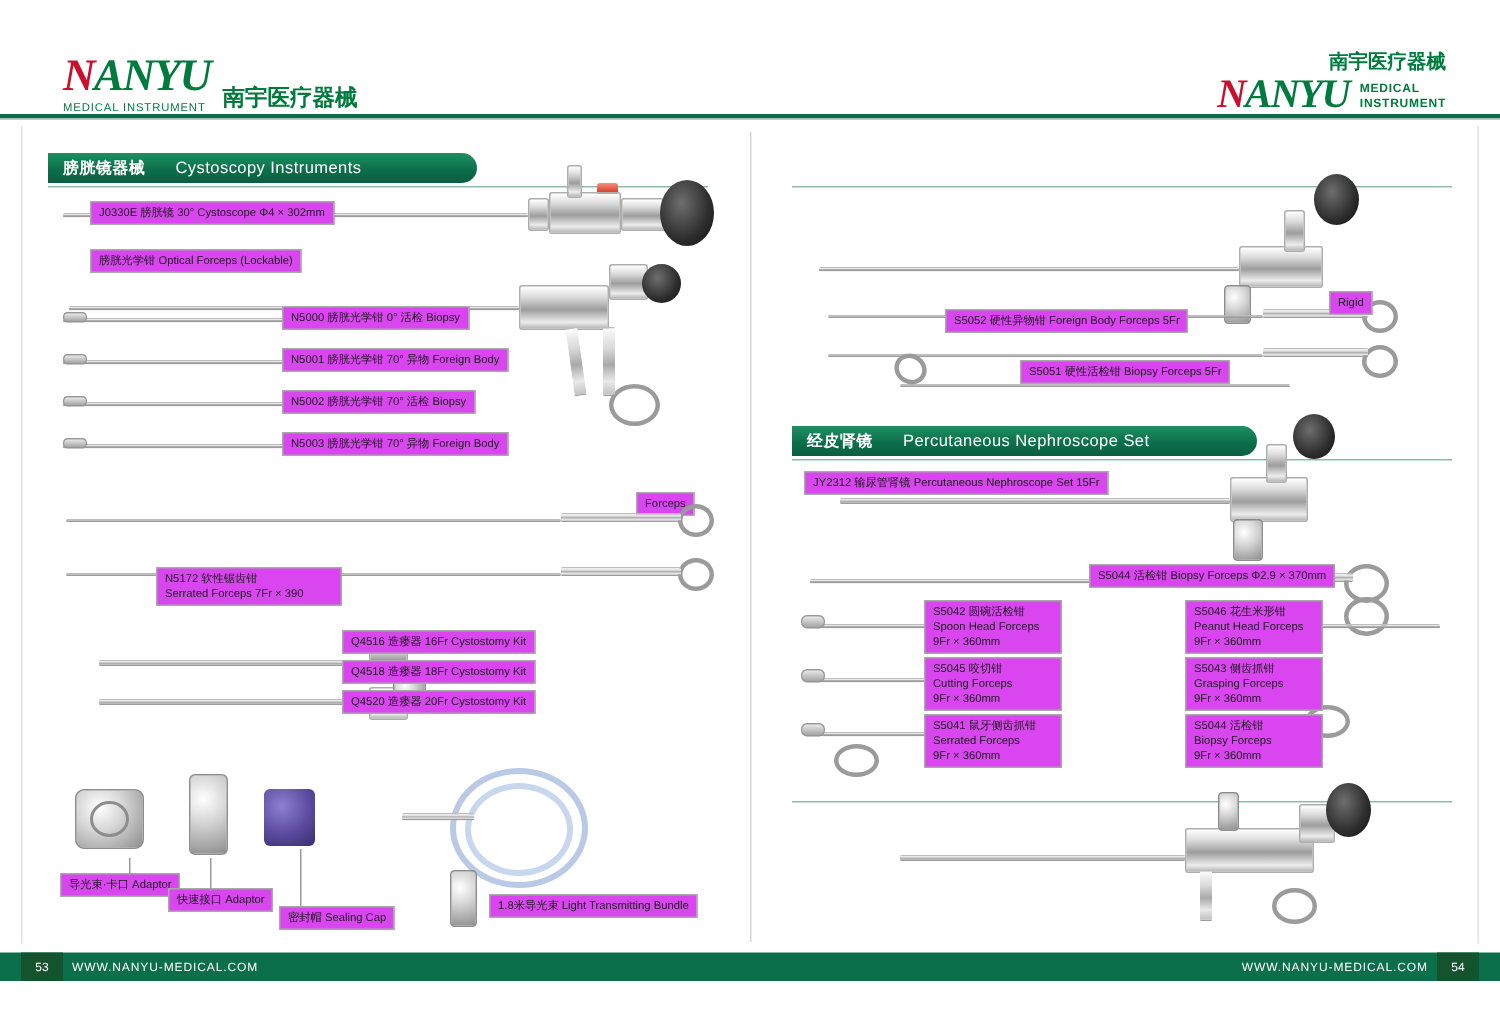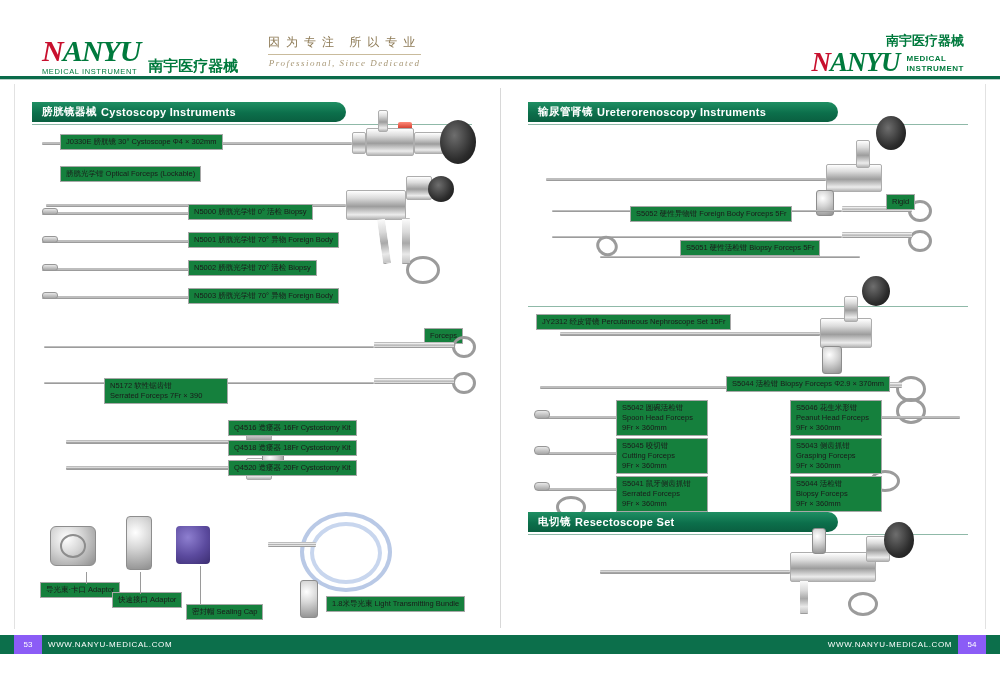--- a/index.html
+++ b/index.html
@@ -105,29 +105,29 @@
     position: absolute;
     height: 20px;
     background: linear-gradient(to bottom, #1f8f63 0%, #0c6f4b 55%, #0a5f40 100%);
     border-radius: 0 10px 10px 0;
     display: flex; align-items: center;
     padding: 0 14px 0 10px;
     color: #fff;
     white-space: nowrap;
   }
   .sec .cn { font-size: 10.5px; font-weight: bold; letter-spacing: 0.5px; }
-  .sec .en { font-size: 11px; font-weight: bold; margin-left: 4px; letter-spacing: 0.3px; }
+  .sec .en { font-size: 11px; font-weight: normal; margin-left: 20px; letter-spacing: 0.3px; }
   .sec-tailbar {
     position: absolute; height: 1px; background: #8fb9a8;
   }
 
   
   .lbl {
     position: absolute;
-    background: #15803d;
+    background: #d946ef;
     border: 1px solid #a8a8a8;
     font-size: 7.5px;
     color: #1a1a1a;
     padding: 2px 5px;
     line-height: 1.35;
     white-space: nowrap;
   }
   .lbl.multi { white-space: normal; }
   .leader {
     position: absolute; background: #9a9a9a; height: 1px;
@@ -193,21 +193,21 @@
   
   .footer {
     position: absolute; left: 0; bottom: 0; width: 1000px; height: 46px;
   }
   .footer-bar {
     position: absolute; left: 0; top: 0; width: 1000px; height: 19px;
     background: #0c6f4b;
   }
   .pg {
     position: absolute; top: 0; width: 28px; height: 19px;
-    background: #8b5cf6; color: #fff; font-size: 8px;
+    background: #14532d; color: #fff; font-size: 8px;
     display: flex; align-items: center; justify-content: center;
   }
   .pg.left { left: 14px; }
   .pg.right { right: 14px; }
   .fturl {
     position: absolute; top: 0; height: 19px; display: flex; align-items: center;
     color: #fff; font-size: 8px; letter-spacing: 0.6px;
   }
   .fturl.left { left: 48px; }
   .fturl.right { right: 48px; }
@@ -223,24 +223,20 @@
     <div class="logo-left">
       <div class="stack">
         <div class="logo-word"><span class="n-red">N</span><span class="rest">ANYU</span></div>
         <div class="logo-en">MEDICAL INSTRUMENT</div>
       </div>
       <div class="stack">
         <div class="logo-cn">南宇医疗器械</div>
       </div>
     </div>
 
-    <div class="slogan">
-      <div class="cn">因为专注 所以专业</div>
-      <div class="en">Professional, Since Dedicated</div>
-    </div>
 
     <div class="logo-right">
       <div class="cn-line">南宇医疗器械</div>
       <div class="row">
         <div class="logo-word"><span class="n-red">N</span><span class="rest">ANYU</span></div>
         <div class="sub">
           <div>MEDICAL</div>
           <div>INSTRUMENT</div>
         </div>
       </div>
@@ -248,21 +244,21 @@
 
     <div class="header-rule"></div>
     <div class="header-rule2"></div>
   </div>
 
   <div class="sheet">
     <div class="edge-left"></div>
     <div class="edge-right"></div>
     <div class="col-divider"></div>
 
-    <div class="sec" style="left:32px; top:22px; width:314px;">
+    <div class="sec" style="left:32px; top:22px; width:286px;">
       <span class="cn">膀胱镜器械</span>
       <span class="en">Cystoscopy  Instruments</span>
     </div>
     <div class="sec-tailbar" style="left:32px; top:44px; width:440px;"></div>
 
     <div class="shaft thin" style="left:42px; top:62px; width:310px; height:3px;"></div>
     <div class="tube" style="left:352px; top:52px; width:14px; height:22px;"></div>
     <div class="redband" style="left:398px; top:42px; width:14px; height:8px;"></div>
     <div class="tube" style="left:366px; top:48px; width:48px; height:28px;"></div>
     <div class="tube" style="left:414px; top:52px; width:30px; height:22px;"></div>
@@ -325,24 +321,20 @@
     <div class="leader" style="left:86px; top:492px; width:1px; height:12px;"></div>
     <div class="leader" style="left:140px; top:492px; width:1px; height:22px;"></div>
     <div class="leader" style="left:200px; top:486px; width:1px; height:38px;"></div>
 
     <div class="hose" style="left:300px; top:432px; width:92px; height:80px;"></div>
     <div class="hose" style="left:310px; top:442px; width:72px; height:62px; border-color:#c8d6ee;"></div>
     <div class="shaft" style="left:268px; top:462px; width:48px; height:5px;"></div>
     <div class="knob" style="left:300px; top:500px; width:18px; height:38px; border-radius:3px;"></div>
     <div class="lbl" style="left:326px; top:516px;">1.8米导光束  Light Transmitting Bundle</div>
 
-    <div class="sec" style="left:528px; top:22px; width:310px;">
-      <span class="cn">输尿管肾镜</span>
-      <span class="en">Ureterorenoscopy  Instruments</span>
-    </div>
     <div class="sec-tailbar" style="left:528px; top:44px; width:440px;"></div>
 
     <div class="shaft thin" style="left:546px; top:98px; width:280px; height:3px;"></div>
     <div class="tube" style="left:826px; top:84px; width:56px; height:28px;"></div>
     <div class="tube" style="left:856px; top:60px; width:14px; height:28px;"></div>
     <div class="eyecup" style="left:876px; top:36px; width:30px; height:34px;"></div>
     <div class="knob" style="left:816px; top:110px; width:18px; height:26px;"></div>
 
     <div class="shaft thin" style="left:552px; top:130px; width:290px; height:2px;"></div>
     <div class="shaft thin" style="left:552px; top:156px; width:290px; height:2px;"></div>
@@ -350,28 +342,32 @@
     <div class="handle-ring" style="left:908px; top:150px; width:24px; height:22px;"></div>
     <div class="shaft" style="left:842px; top:126px; width:70px; height:6px;"></div>
     <div class="shaft" style="left:842px; top:152px; width:70px; height:6px;"></div>
     <div class="lbl" style="left:886px; top:114px;">Rigid</div>
 
     <div class="shaft thin" style="left:600px; top:176px; width:260px; height:2px;"></div>
     <div class="handle-ring" style="left:596px; top:156px; width:22px; height:20px; transform:rotate(30deg);"></div>
     <div class="lbl" style="left:630px; top:126px;">S5052 硬性异物钳 Foreign Body Forceps 5Fr</div>
     <div class="lbl" style="left:680px; top:160px;">S5051 硬性活检钳 Biopsy Forceps 5Fr</div>
 
+    <div class="sec" style="left:528px; top:204px; width:310px;">
+      <span class="cn">经皮肾镜</span>
+      <span class="en">Percutaneous  Nephroscope  Set</span>
+    </div>
     <div class="sec-tailbar" style="left:528px; top:226px; width:440px;"></div>
 
     <div class="shaft thin" style="left:560px; top:252px; width:260px; height:4px;"></div>
     <div class="tube" style="left:820px; top:238px; width:52px; height:30px;"></div>
     <div class="tube" style="left:844px; top:216px; width:14px; height:26px;"></div>
     <div class="eyecup" style="left:862px; top:196px; width:28px; height:30px;"></div>
     <div class="knob" style="left:822px; top:266px; width:20px; height:28px;"></div>
-    <div class="lbl" style="left:536px; top:234px;">JY2312 经皮肾镜 Percutaneous Nephroscope Set 15Fr</div>
+    <div class="lbl" style="left:536px; top:234px;">JY2312 输尿管肾镜 Percutaneous Nephroscope Set 15Fr</div>
 
     <div class="shaft thin" style="left:540px; top:306px; width:330px; height:3px;"></div>
     <div class="handle-ring" style="left:896px; top:296px; width:30px; height:26px;"></div>
     <div class="handle-ring" style="left:896px; top:318px; width:30px; height:26px;"></div>
     <div class="shaft" style="left:868px; top:302px; width:34px; height:6px;"></div>
     <div class="lbl" style="left:726px; top:296px;">S5044 活检钳 Biopsy Forceps  Φ2.9 × 370mm</div>
 
     <div class="shaft thin" style="left:538px; top:336px; width:100px; height:3px;"></div>
     <div class="jaw" style="left:534px; top:330px; width:16px; height:9px; border-radius:4px;"></div>
     <div class="shaft thin" style="left:880px; top:336px; width:80px; height:3px;"></div>
@@ -385,24 +381,20 @@
     <div class="handle-ring" style="left:556px; top:416px; width:30px; height:22px;"></div>
     <div class="handle-ring" style="left:870px; top:390px; width:30px; height:22px;"></div>
 
     <div class="lbl multi" style="left:616px; top:320px; width:92px;">S5042 圆碗活检钳<br>Spoon Head Forceps<br>9Fr × 360mm</div>
     <div class="lbl multi" style="left:790px; top:320px; width:92px;">S5046 花生米形钳<br>Peanut Head Forceps<br>9Fr × 360mm</div>
     <div class="lbl multi" style="left:616px; top:358px; width:92px;">S5045 咬切钳<br>Cutting Forceps<br>9Fr × 360mm</div>
     <div class="lbl multi" style="left:790px; top:358px; width:92px;">S5043 侧齿抓钳<br>Grasping Forceps<br>9Fr × 360mm</div>
     <div class="lbl multi" style="left:616px; top:396px; width:92px;">S5041 鼠牙侧齿抓钳<br>Serrated Forceps<br>9Fr × 360mm</div>
     <div class="lbl multi" style="left:790px; top:396px; width:92px;">S5044 活检钳<br>Biopsy Forceps<br>9Fr × 360mm</div>
 
-    <div class="sec" style="left:528px; top:432px; width:310px;">
-      <span class="cn">电切镜</span>
-      <span class="en">Resectoscope  Set</span>
-    </div>
     <div class="sec-tailbar" style="left:528px; top:454px; width:440px;"></div>
 
     <div class="shaft thin" style="left:600px; top:490px; width:190px; height:4px;"></div>
     <div class="tube" style="left:790px; top:472px; width:86px; height:30px;"></div>
     <div class="tube" style="left:866px; top:456px; width:24px; height:26px;"></div>
     <div class="eyecup" style="left:884px; top:442px; width:30px; height:36px;"></div>
     <div class="knob" style="left:812px; top:448px; width:14px; height:26px;"></div>
     <div class="handle-ring" style="left:848px; top:512px; width:30px; height:24px;"></div>
     <div class="shaft" style="left:800px; top:500px; width:8px; height:34px;"></div>
 

